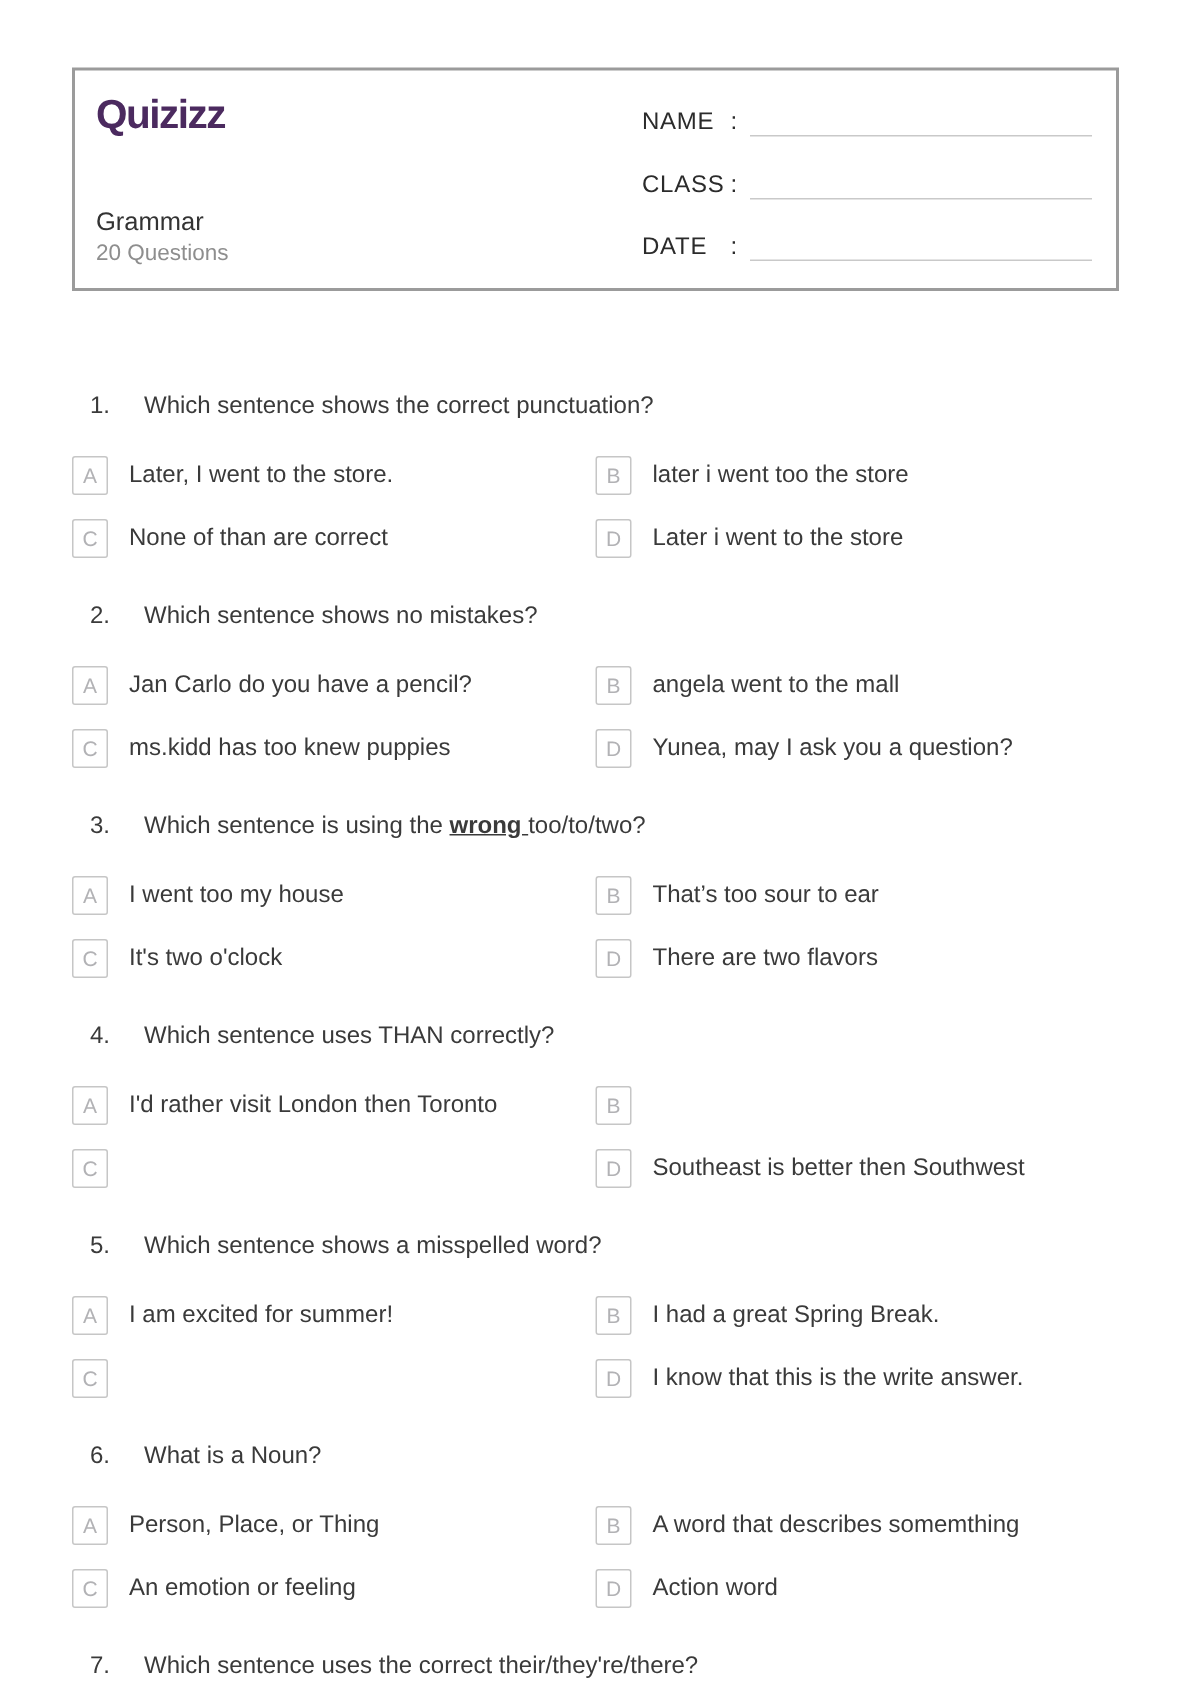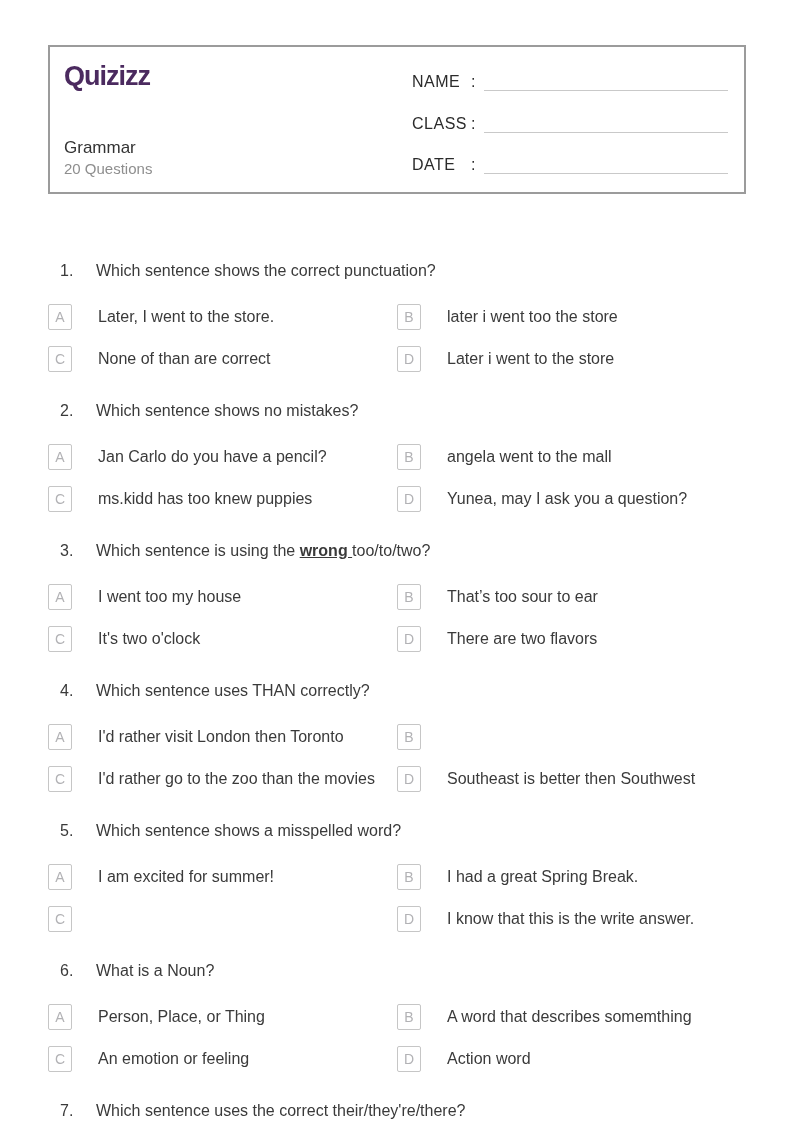--- a/index.html
+++ b/index.html
@@ -46,20 +46,21 @@
     width: 316px;
     display: flex;
     flex-direction: column;
     justify-content: space-between;
     padding: 6px 0 4px 0;
   }
   .field-row {
     display: flex;
     align-items: flex-end;
     height: 26px;
+    margin-left: 16px;
   }
   .field-label {
     display: flex;
     justify-content: space-between;
     width: 64px;
     font-size: 16px;
     color: #2b2b2b;
     letter-spacing: 0.5px;
     line-height: 1.1;
   }
@@ -108,21 +109,21 @@
     flex-shrink: 0;
     border: 1px solid #c6c6c6;
     border-radius: 2px;
     display: flex;
     align-items: center;
     justify-content: center;
     font-size: 14px;
     color: #b2b2b5;
   }
   .option-text {
-    margin-left: 26px;
+    margin-left: 14px;
     font-size: 16px;
     color: #3a3a3a;
     line-height: 1.2;
   }
 </style>
 </head>
 <body>
 
 <div class="header-box">
   <div class="header-left">
@@ -240,21 +241,20 @@
     <div class="options">
       <div class="option">
         <span class="letter-box">A</span>
         <span class="option-text">I'd rather visit London then Toronto</span>
       </div>
       <div class="option">
         <span class="letter-box">B</span>
       </div>
       <div class="option">
         <span class="letter-box">C</span>
-        <span class="option-text">I'd rather go to the zoo than the movies</span>
       </div>
       <div class="option">
         <span class="letter-box">D</span>
         <span class="option-text">Southeast is better then Southwest</span>
       </div>
     </div>
   </div>
 
   <div class="question">
     <div class="q-title-row">

